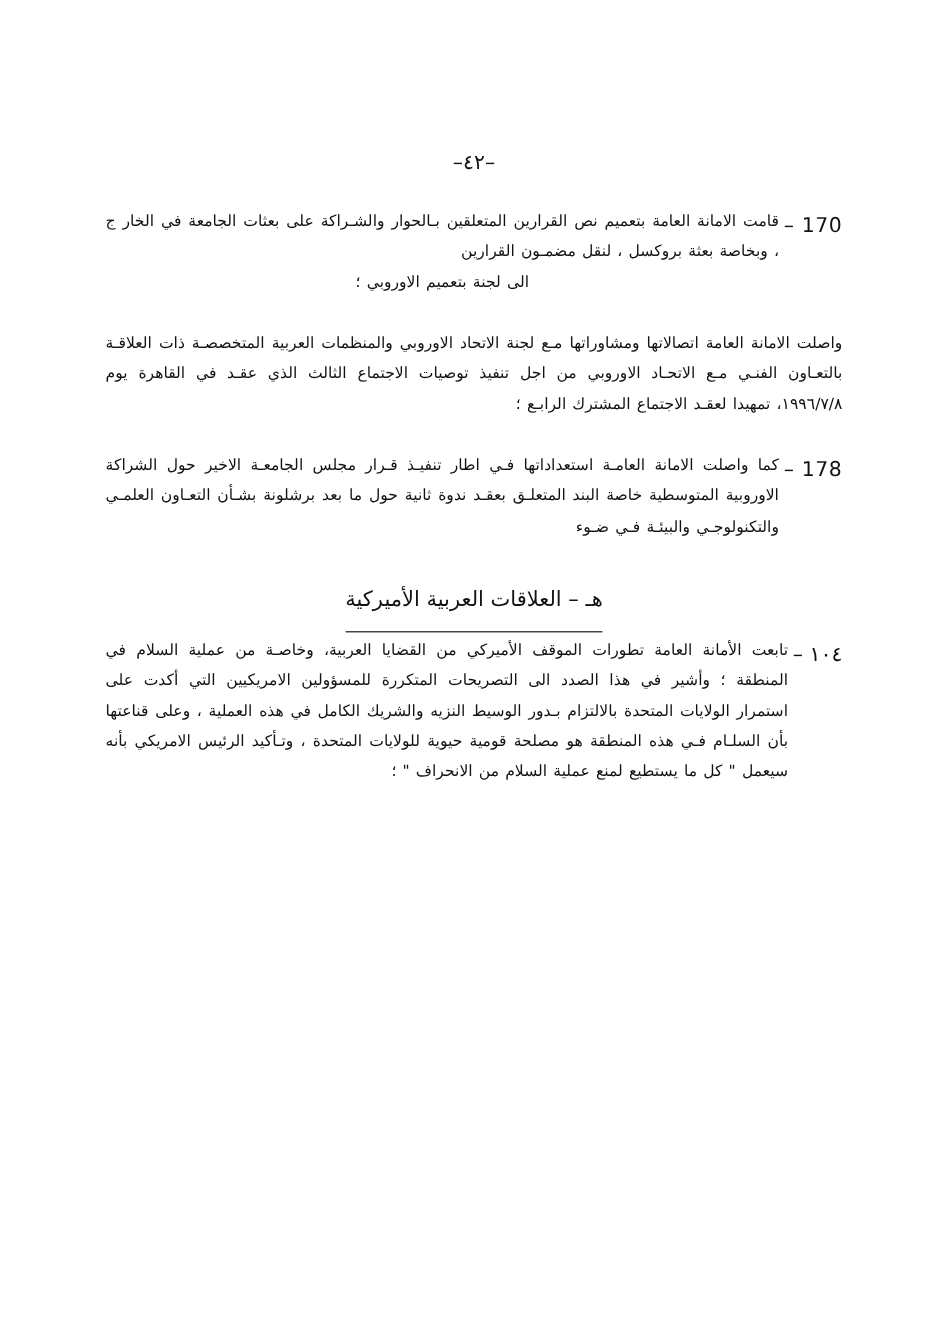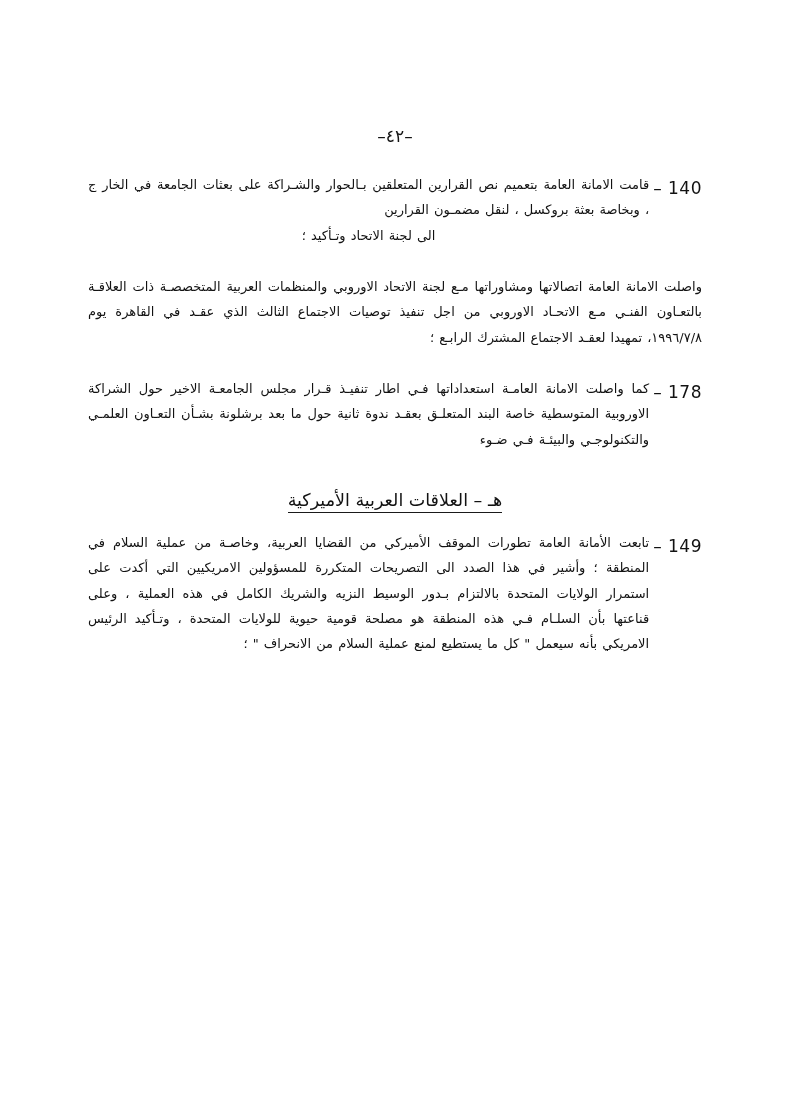--- a/index.html
+++ b/index.html
@@ -66,40 +66,40 @@
   }
   .section-heading {
     margin: 34px 0 14px 0;
     text-align: center;
     font-size: 17.5px;
     line-height: 1.7;
     direction: rtl;
   }
   .section-heading span {
     border-bottom: 1px solid #1a1a1a;
-    padding-bottom: 2px;
+    padding-bottom: 16px;
   }
   .para.tight {
     margin-bottom: 22px;
   }
 </style>
 </head>
 <body>
 
 <div class="page">
 
   <div class="page-number">–٤٢–</div>
 
   <div class="content">
 
     <div class="para">
-      <div class="para-num">140 –</div>
+      <div class="para-num">170 –</div>
       <div class="para-body">
         <span>قامت الامانة العامة بتعميم نص  القرارين المتعلقين بـالحوار والشـراكة  على بعثات الجامعة في الخار ج ، وبخاصة بعثة بروكسل ، لنقل مضمـون القرارين</span>
-        <span class="last-line">الى لجنة الاتحاد وتـأكيد ؛</span>
+        <span class="last-line">الى لجنة بتعميم الاوروبي ؛</span>
       </div>
     </div>
 
     <div class="para">
       <div class="para-body">
         <span>واصلت الامانة العامة  اتصالاتها ومشاوراتها مـع  لجنة الاتحاد الاوروبي والمنظمات العربية المتخصصـة ذات العلاقـة بالتعـاون الفنـي مـع الاتحـاد الاوروبي من اجل تنفيذ توصيات الاجتماع الثالث  الذي عقـد في القاهرة يوم ١٩٩٦/٧/٨، تمهيدا لعقـد الاجتماع المشترك الرابـع ؛</span>
       </div>
     </div>
 
     <div class="para">
@@ -107,20 +107,20 @@
       <div class="para-body">
         <span>كما واصلت الامانة العامـة استعداداتها فـي اطار تنفيـذ قـرار مجلس الجامعـة الاخير حول الشراكة الاوروبية المتوسطية خاصة البند المتعلـق  بعقـد ندوة ثانية حول ما بعد برشلونة بشـأن التعـاون  العلمـي والتكنولوجـي والبيئـة فـي ضـوء</span>
       </div>
     </div>
 
     <div class="section-heading">
       <span>هـ – العلاقات العربية الأميركية</span>
     </div>
 
     <div class="para tight">
-      <div class="para-num">149 –</div>
+      <div class="para-num">١٠٤ –</div>
       <div class="para-body">
         <span>تابعت الأمانة العامة تطورات الموقف الأميركي من القضايا العربية، وخاصـة من عملية السلام في المنطقة ؛ وأشير في هذا الصدد الى التصريحات المتكررة للمسؤولين الامريكيين التي أكدت على استمرار الولايات المتحدة بالالتزام بـدور الوسيط النزيه والشريك الكامل في هذه العملية ، وعلى قناعتها بأن  السلـام فـي هذه المنطقة هو مصلحة قومية حيوية للولايات المتحدة ، وتـأكيد الرئيس الامريكي بأنه سيعمل " كل ما يستطيع لمنع عملية السلام من الانحراف " ؛</span>
       </div>
     </div>
 
   </div>
 </div>
 
 </body></html>

